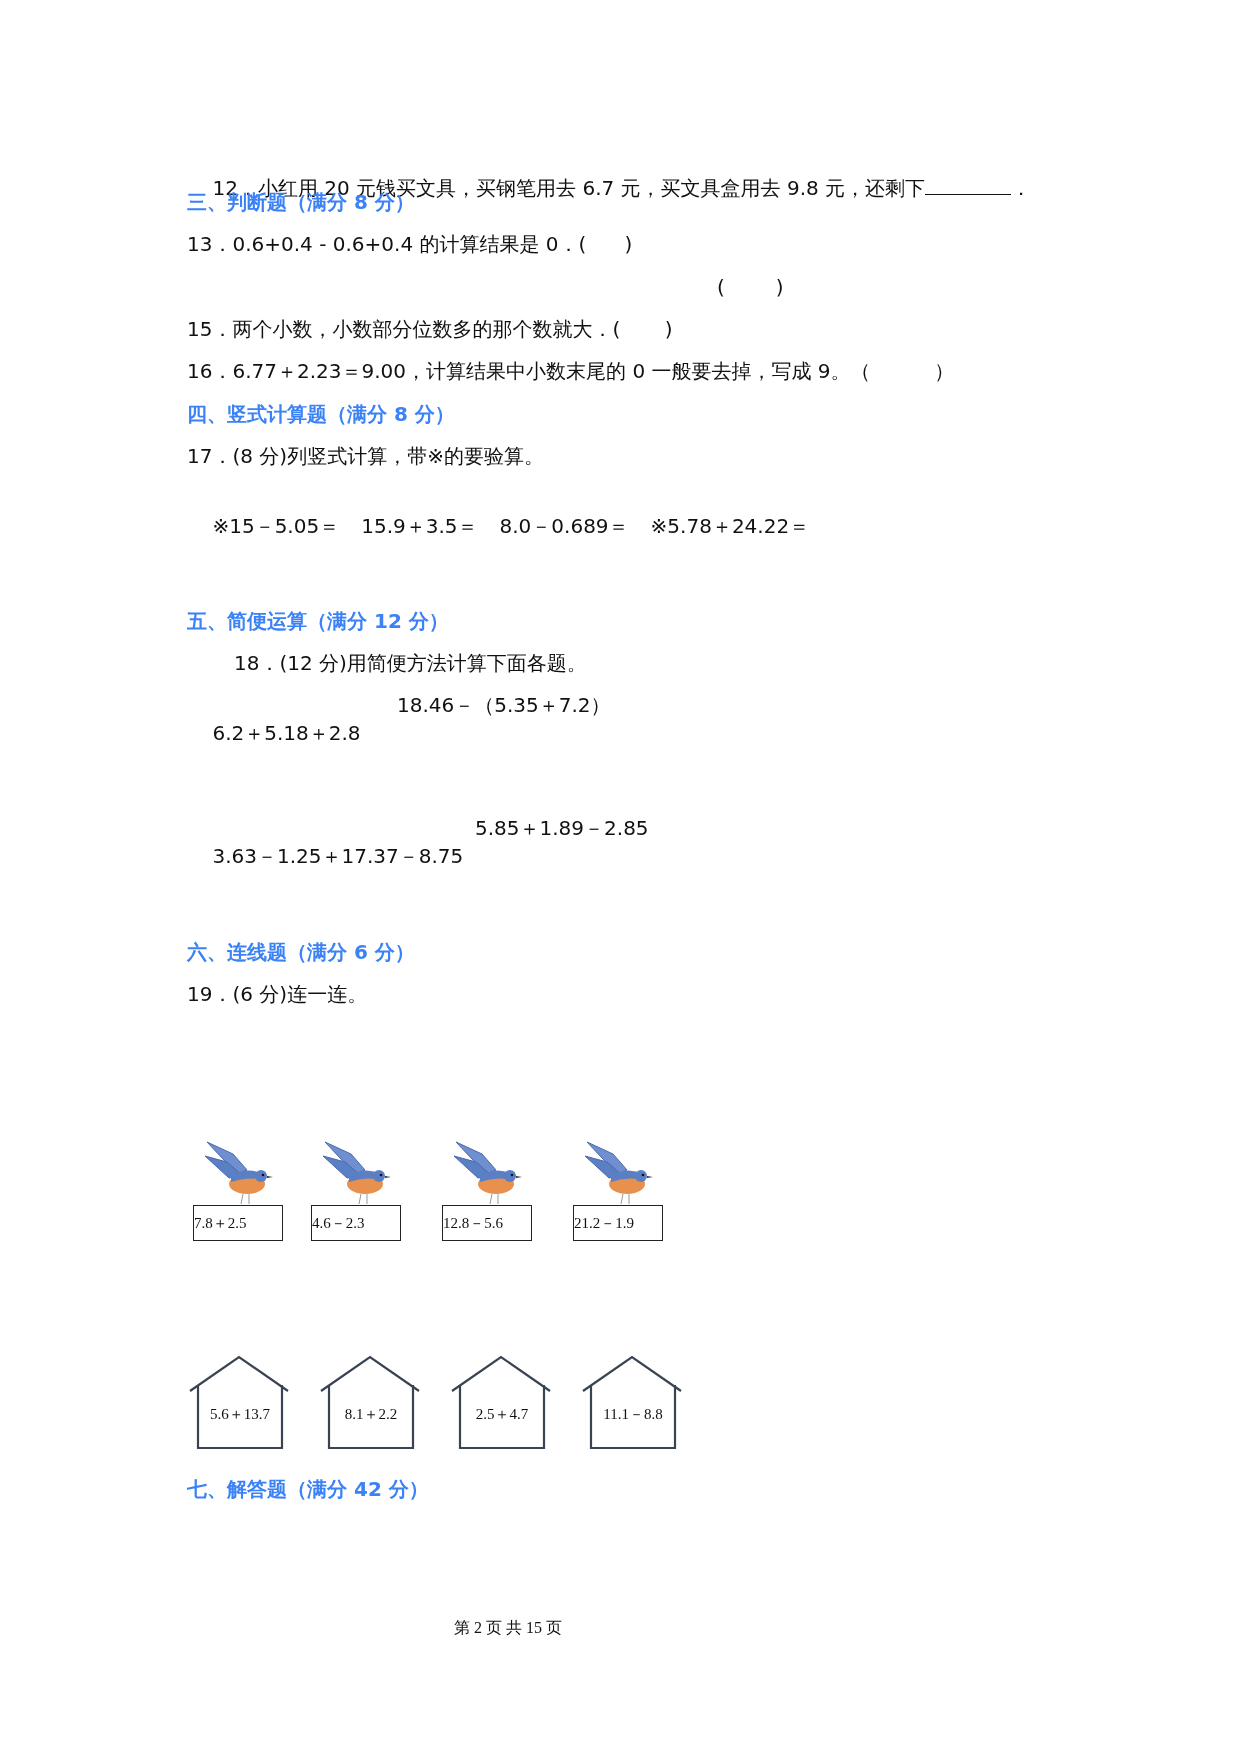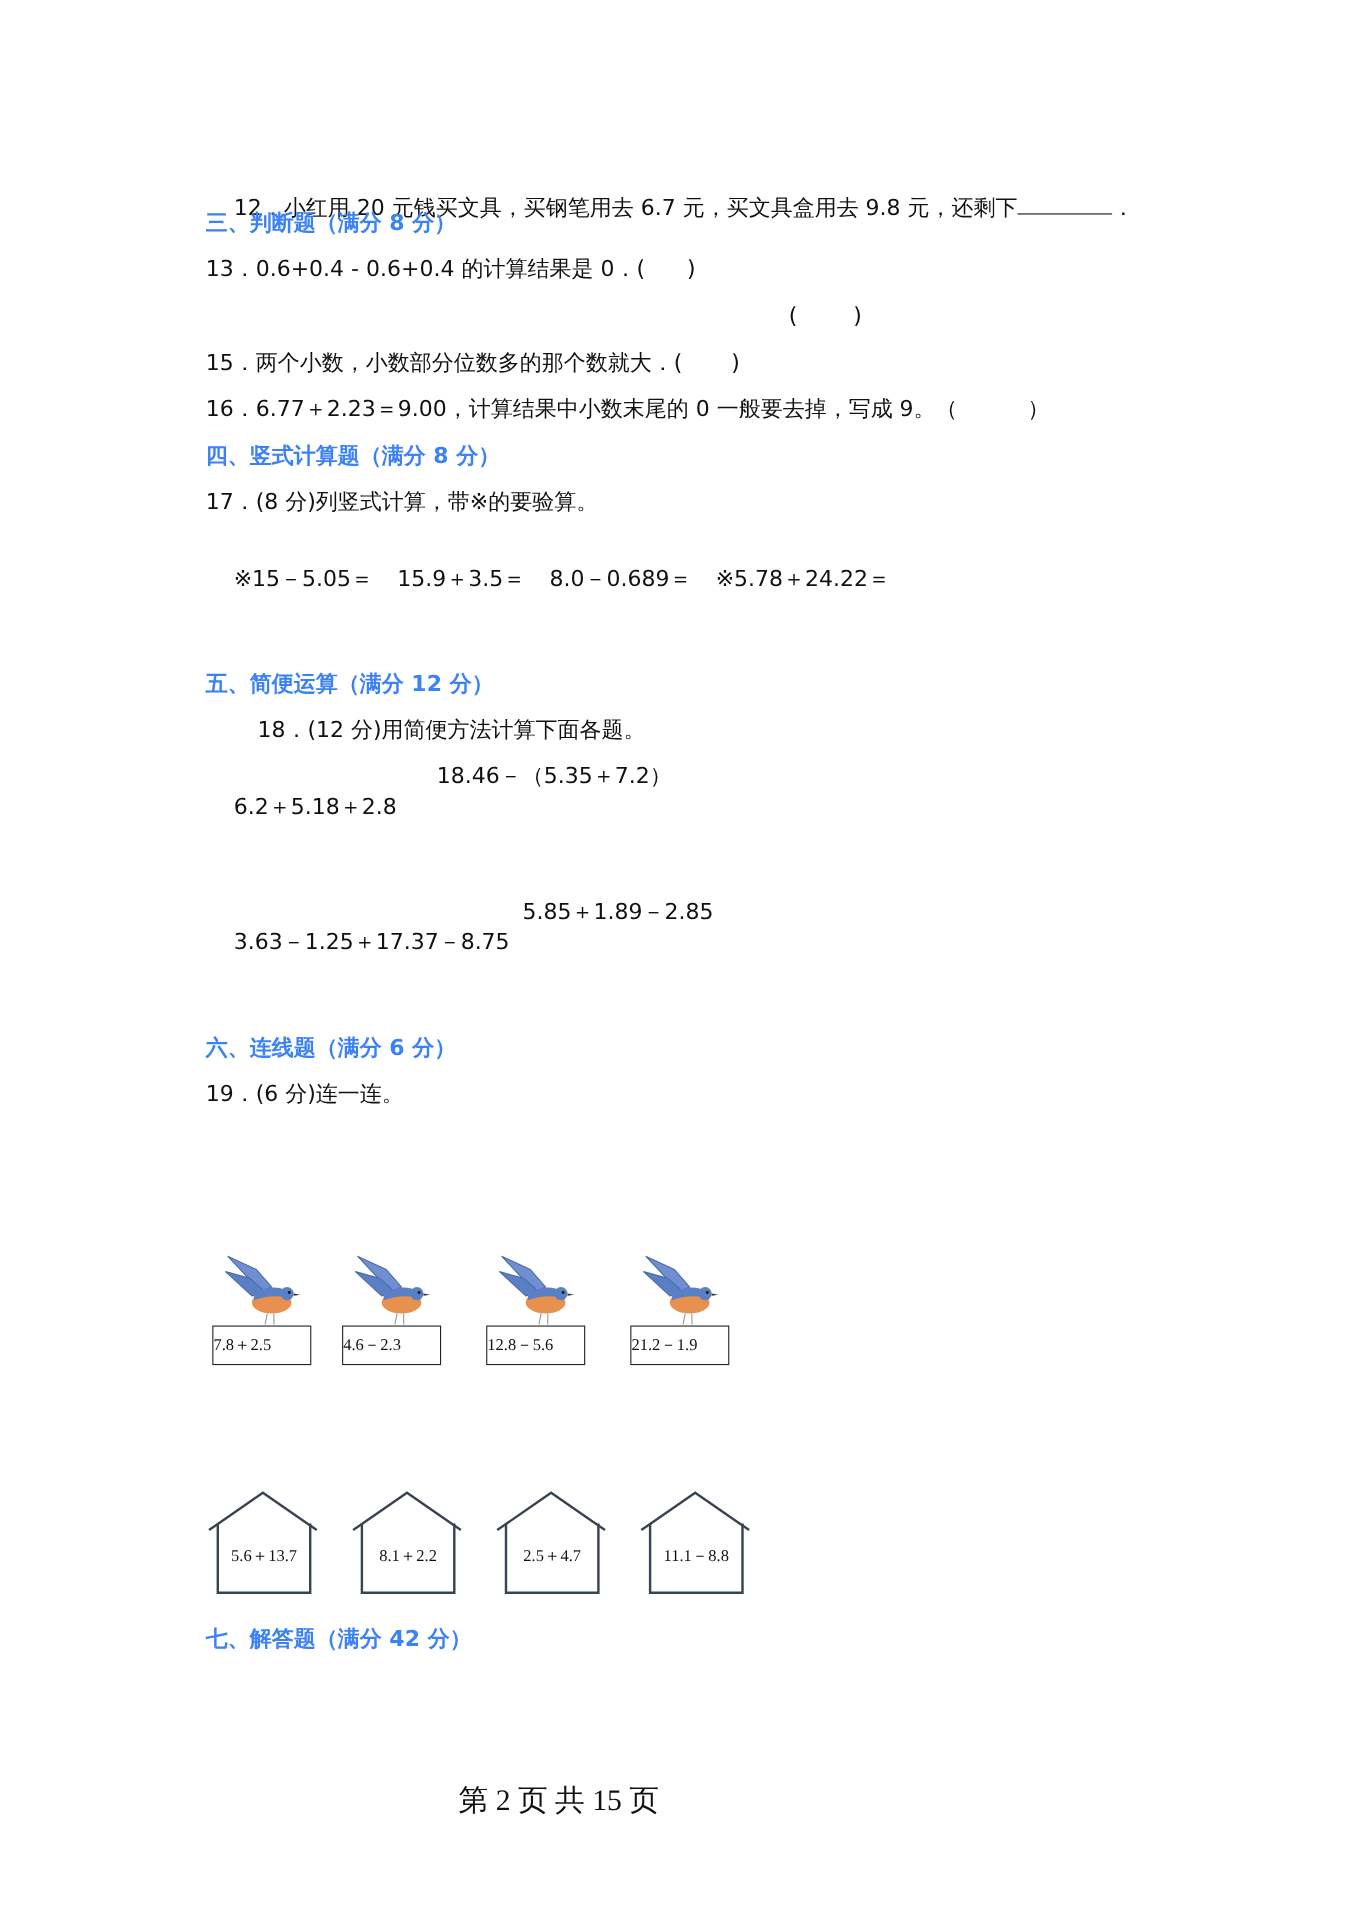--- a/index.html
+++ b/index.html
@@ -13,21 +13,21 @@
     .bird-item { position: absolute; top: 0; width: 92px; height: 100px; }
     .bird-item svg { position: absolute; left: 10px; top: 0; }
     .bird-box { position: absolute; left: 0; top: 65px; width: 88px; height: 34px; border: 1.5px solid #222;
       font-family: "Liberation Serif", "DejaVu Serif", serif; font-size: 15px; text-align: left; line-height: 34px; background: #fff; }
     .houses { position: absolute; left: 188px; top: 1355px; width: 520px; height: 100px; }
     .house-item { position: absolute; top: 0; width: 104px; height: 96px; }
     .house-item svg { position: absolute; left: 0; top: 0; }
     .house-label { position: absolute; left: 10px; right: 10px; top: 50px; text-align: center;
       font-family: "Liberation Serif", "DejaVu Serif", serif; font-size: 15px; }
     .footer { position: absolute; top: 1618px; left: 0; width: 1016px; text-align: center;
-      font-family: "Liberation Serif", "DejaVu Serif", serif; font-size: 27px; }
+      font-family: "Liberation Serif", "DejaVu Serif", serif; font-size: 16px; }
   </style>
 </head>
 <body>
 
 <div>
 
   <div class="line" style="top:146px;">
     <span>12．小红用 20 元钱买文具，买钢笔用去 6.7 元，买文具盒用去 9.8 元，还剩下</span><span class="blank"></span><span>．</span>
   </div>
 

